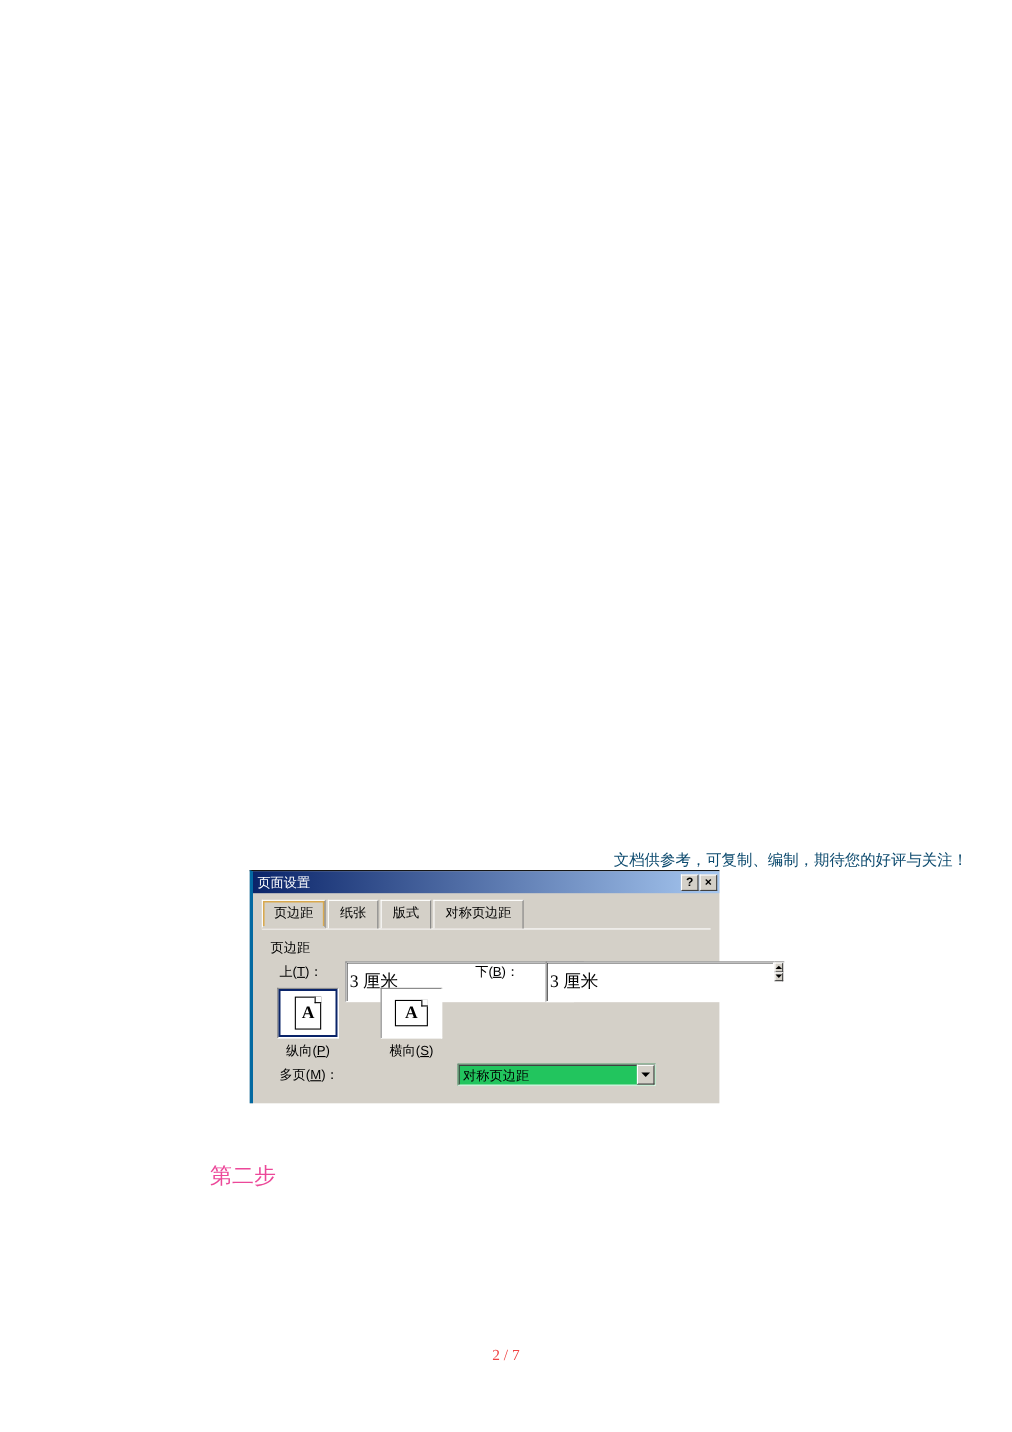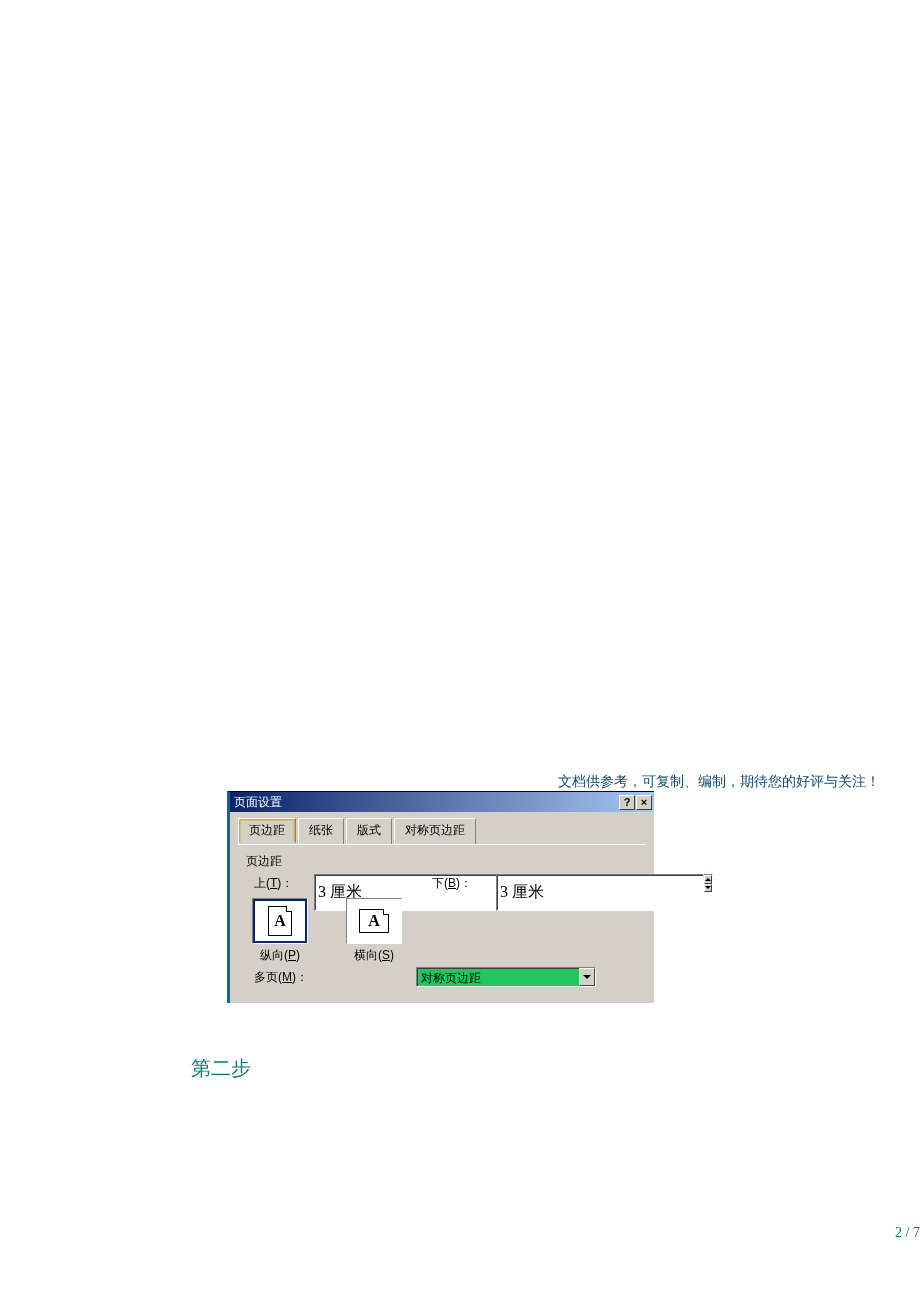--- a/index.html
+++ b/index.html
@@ -226,31 +226,31 @@
       width: 0; height: 0;
       border-left: 4px solid transparent;
       border-right: 4px solid transparent;
       border-top: 4px solid #000;
     }
     .step-text {
       position: absolute;
       top: 1055px;
       left: 191px;
       font-size: 20px;
-      color: #0f766e;
+      color: #ec4899;
       font-family: Liberation Mono, monospace;
     }
     .page-num {
       position: absolute;
       top: 1225px;
       left: 0;
       width: 920px;
-      text-align: right;
+      text-align: center;
       font-size: 14px;
-      color: #0f766e;
+      color: #ef4444;
       font-family: "SimSun", serif;
     }
     .u { text-decoration: underline; }
   </style>
 </head>
 <body>
 
 <div class="doc-note">文档供参考，可复制、编制，期待您的好评与关注！</div>
 
 <div class="dialog">

